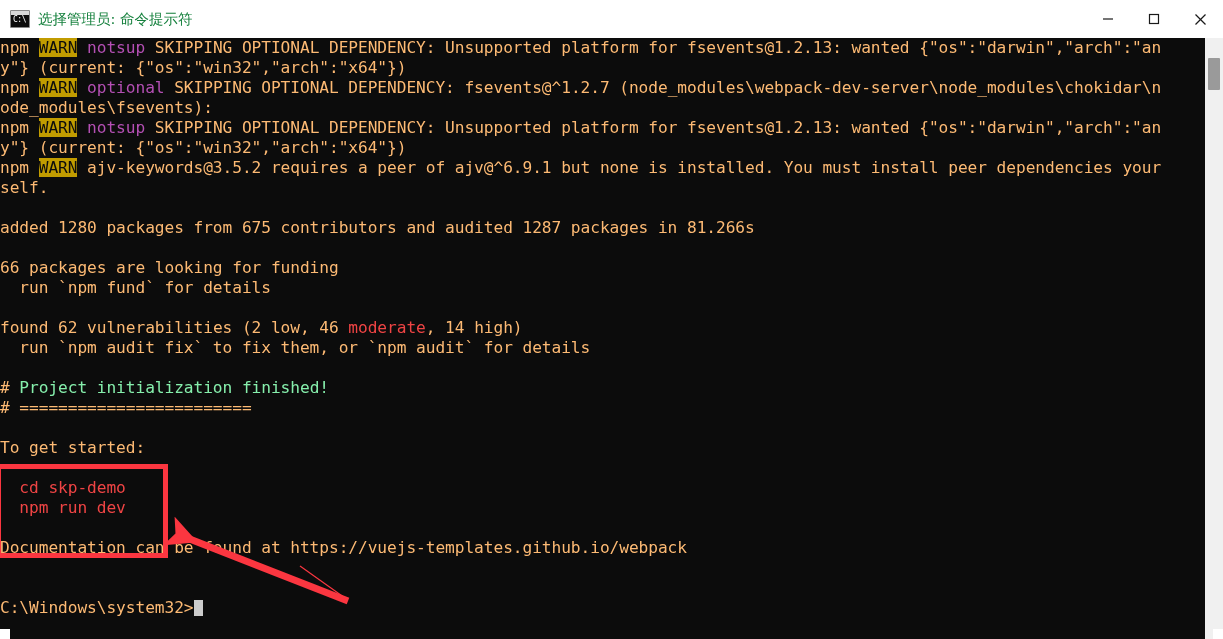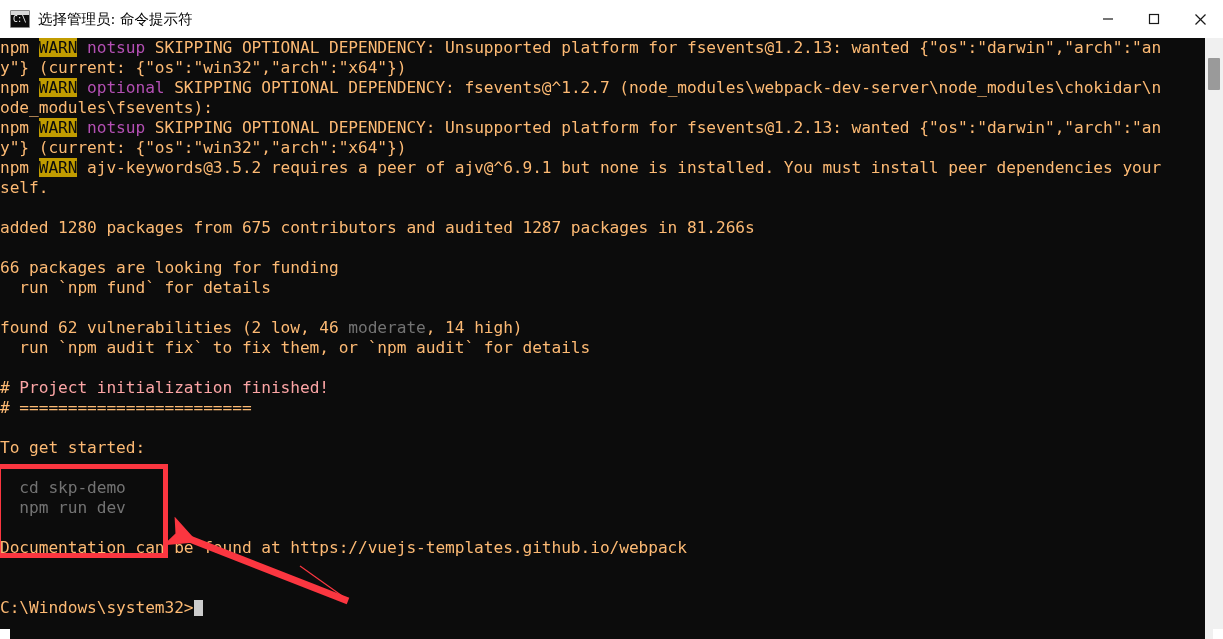--- a/index.html
+++ b/index.html
@@ -61,21 +61,21 @@
     left: 2px; top: 4px;
     font-family: "DejaVu Sans Mono", monospace;
     font-size: 8px;
     line-height: 10px;
     color: #ffffff;
     letter-spacing: -0.5px;
   }
   #title-text {
     font-family: "DejaVu Sans", sans-serif;
     font-size: 14.5px;
-    color: #000000;
+    color: #15803d;
     white-space: nowrap;
   }
   #winbuttons {
     display: flex;
     height: 38px;
     flex: none;
   }
   .winbtn {
     width: 46px;
     height: 38px;
@@ -110,23 +110,23 @@
     white-space: pre;
     letter-spacing: -0.07px;
   }
   .ln {
     height: 20px;
     white-space: pre;
     padding-left: 0px;
   }
   .c-white   { color: #fdba74; }
   .c-magenta { color: #b44fb4; margin-top: 20px; }
-  .c-green   { color: #fca5a5; }
+  .c-green   { color: #86efac; }
   .c-red     { color: #fdba74; }
-  .c-yellow  { color: #737373; }
+  .c-yellow  { color: #ef4444; }
   .warn {
     background: #c19c00;
     color: #0c0c0c;
     margin-top: 16px;
   }
   #cursor {
     display: inline-block;
     width: 9.6px;
     height: 16px;
     background: #cccccc;

